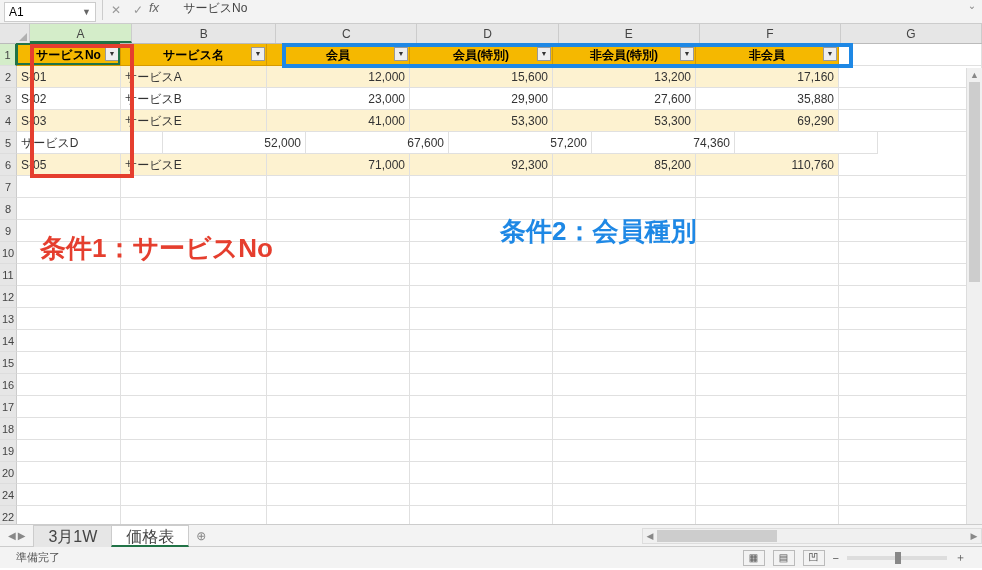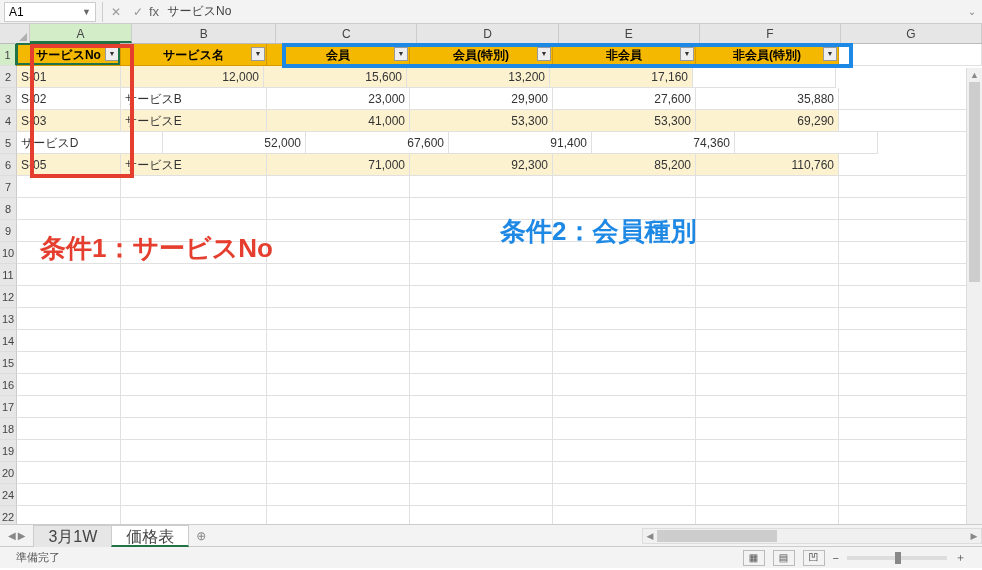--- a/index.html
+++ b/index.html
@@ -7,21 +7,20 @@
   font-family: "Meiryo", "MS PGothic", sans-serif;
   font-size: 12px;
   background: #fff;
   overflow: hidden;
   width: 982px;
   height: 570px;
   position: relative;
 }
 .formula-bar {
   display: flex;
-  align-items: center;
   height: 24px;
   border-bottom: 1px solid #ccc;
   background: #f3f3f3;
 }
 .name-box {
   width: 92px;
   height: 20px;
   margin: 2px 4px;
   background: #fff;
   border: 1px solid #ccc;
@@ -38,21 +37,21 @@
 .fx-divider { width: 1px; height: 20px; background: #ccc; margin: 0 2px; }
 .fx-btn {
   width: 22px;
   height: 20px;
   display: flex;
   align-items: center;
   justify-content: center;
   color: #999;
   font-size: 12px;
 }
-.fx-label { font-size: 13px; color: #666; margin-right: 8px; }
+.fx-label { font-style: italic; font-size: 13px; color: #666; margin-right: 24px; }
 .formula-content { color: #444; font-size: 12px; }
 .formula-expand {
   margin-left: auto;
   width: 20px;
   color: #888;
   font-size: 10px;
   text-align: center;
 }
 
 .sheet-area {
@@ -319,33 +318,34 @@
           <span class="filter-btn">▼</span>
         </div>
         <div class="cell c-C hdr-cell">
           <span>会員</span>
           <span class="filter-btn">▼</span>
         </div>
         <div class="cell c-D hdr-cell">
           <span>会員(特別)</span>
           <span class="filter-btn">▼</span>
         </div>
+        <div class="cell c-F hdr-cell">
+          <span>非会員(特別)</span>
+          <span class="filter-btn">▼</span>
+        </div>
         <div class="cell c-E hdr-cell">
           <span>非会員</span>
           <span class="filter-btn">▼</span>
         </div>
-        <div class="cell c-F hdr-cell">
-          <span>非会員(特別)</span>
-          <span class="filter-btn">▼</span>
-        </div>
         <div class="cell c-G"></div>
       </div>
 
       <div class="row">
         <div class="cell c-A data-left stripe">S-01</div>
+        <div class="cell c-B data-left stripe">サービスA</div>
         <div class="cell c-C stripe">12,000</div>
         <div class="cell c-D stripe">15,600</div>
         <div class="cell c-E stripe">13,200</div>
         <div class="cell c-F stripe">17,160</div>
         <div class="cell c-G"></div>
       </div>
       <div class="row">
         <div class="cell c-A data-left">S-02</div>
         <div class="cell c-B data-left">サービスB</div>
         <div class="cell c-C">23,000</div>
@@ -360,21 +360,21 @@
         <div class="cell c-C stripe">41,000</div>
         <div class="cell c-D stripe">53,300</div>
         <div class="cell c-E stripe">53,300</div>
         <div class="cell c-F stripe">69,290</div>
         <div class="cell c-G"></div>
       </div>
       <div class="row">
         <div class="cell c-B data-left">サービスD</div>
         <div class="cell c-C">52,000</div>
         <div class="cell c-D">67,600</div>
-        <div class="cell c-E">91,400</div>
+        <div class="cell c-E">57,200</div>
         <div class="cell c-F">74,360</div>
         <div class="cell c-G"></div>
       </div>
       <div class="row">
         <div class="cell c-A data-left stripe">S-05</div>
         <div class="cell c-B data-left stripe">サービスE</div>
         <div class="cell c-C stripe">71,000</div>
         <div class="cell c-D stripe">92,300</div>
         <div class="cell c-E stripe">85,200</div>
         <div class="cell c-F stripe">110,760</div>

